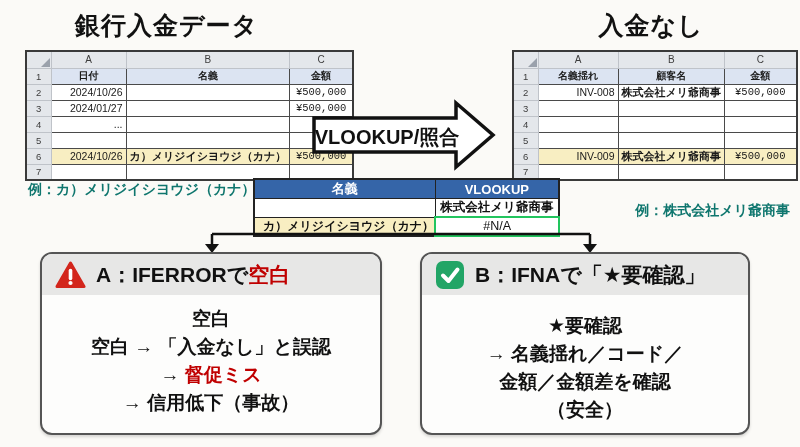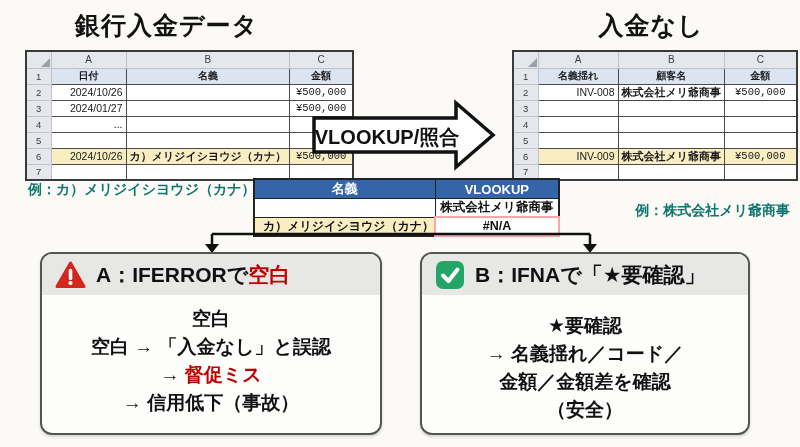--- a/index.html
+++ b/index.html
@@ -45,21 +45,21 @@
 
   
   table.map { border-collapse:collapse; table-layout:fixed; background:#fff;
               border:2px solid #222; }
   table.map td { border:1px solid #222; overflow:hidden; white-space:nowrap; }
   table.map td.mhead { height:19px; background:#3565A8; color:#fff;
                        font-weight:bold; font-size:13px; text-align:center; }
   table.map td.mcell { height:18px; font-size:12.5px; text-align:center; }
   table.map td.mname { text-align:left; padding-left:8px; font-weight:600; font-size:12px; }
   table.map td.myellow { background:#F8EEC2; }
-  table.map td.na { border:2px solid #fca5a5; font-weight:700; }
+  table.map td.na { border:2px solid #22c55e; font-weight:400; }
 
   
   .infobox { position:absolute; top:252px; height:183px; background:#FDFDFC;
              border:2px solid #555; border-radius:12px; overflow:hidden;
              box-shadow:0 2px 3px rgba(0,0,0,0.15); }
   .infobox-head { height:41px; background:#E7E7E6; display:flex; align-items:center;
                   padding-left:13px; gap:10px; font-size:21px; font-weight:bold; }
   .infobox-body { text-align:center; font-size:19px; font-weight:bold;
                   line-height:28px; color:#111; }
   .accent { color:#C00000; }

